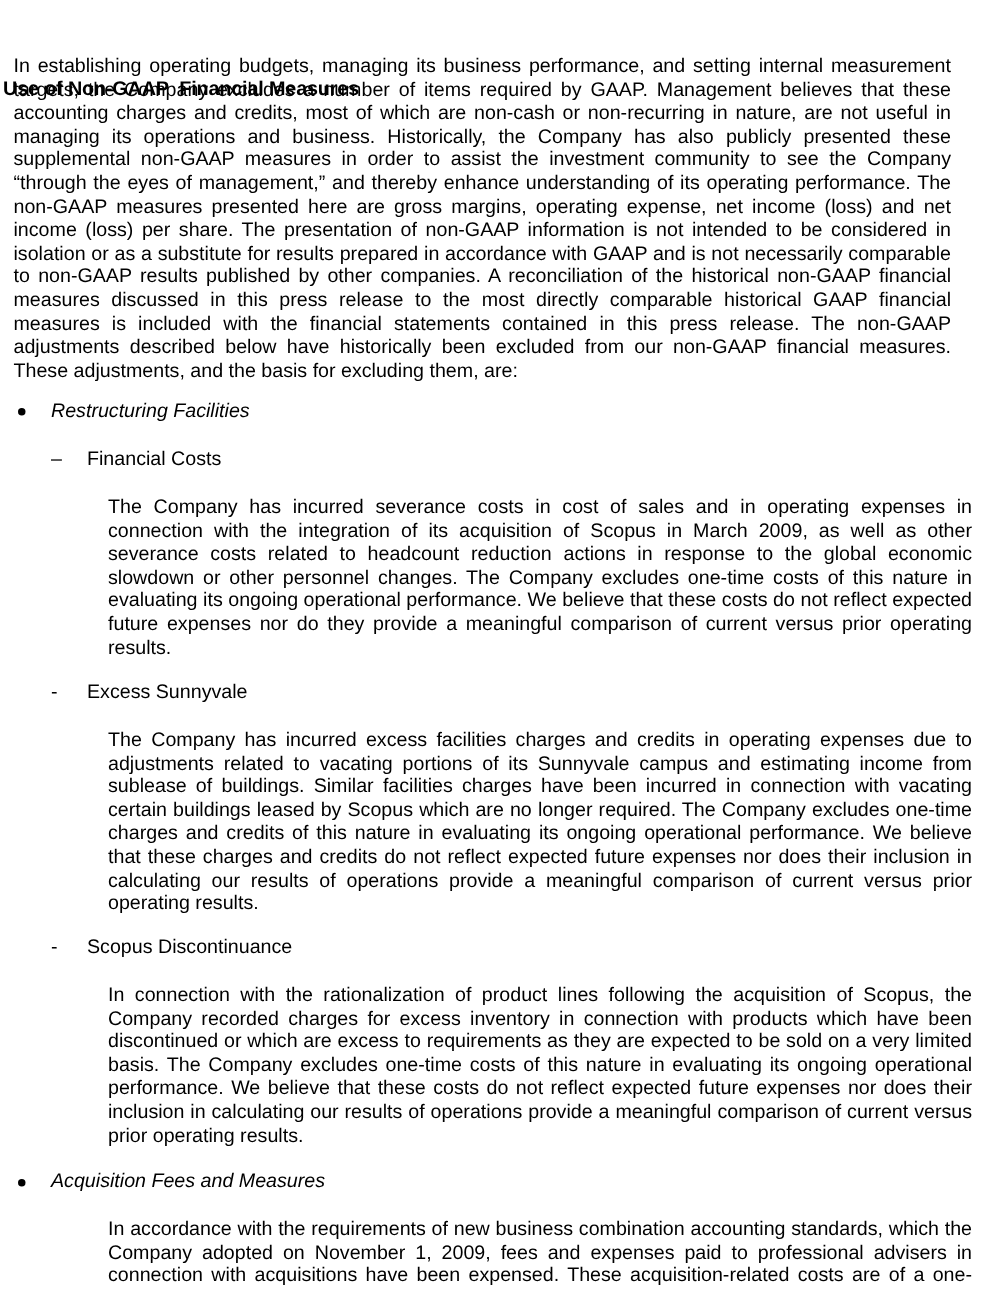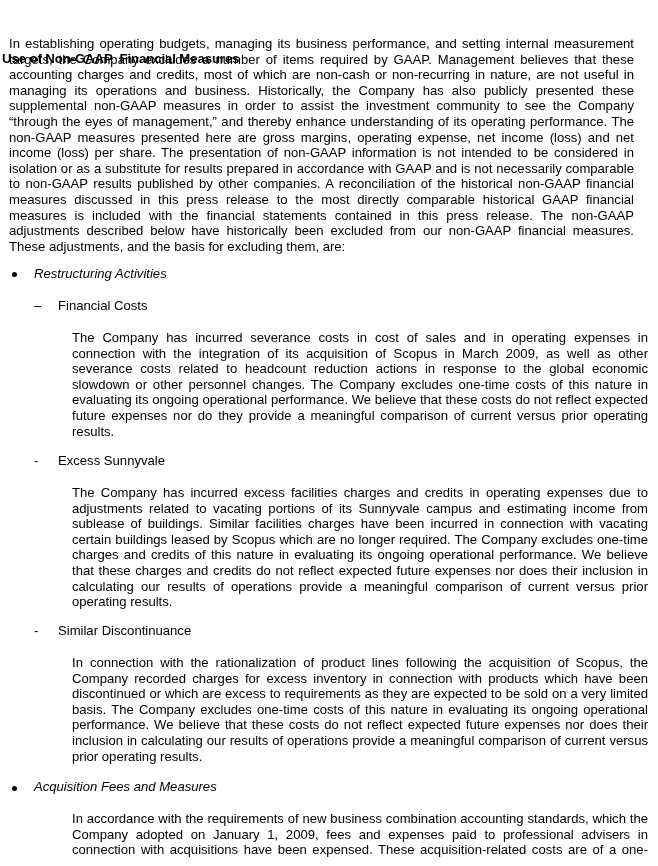--- a/index.html
+++ b/index.html
@@ -38,40 +38,40 @@
 <body>
 
 <div class="page">
 
   <div class="title">Use of Non-GAAP  Financial Measures</div>
 
   <p class="para intro" style="margin:0;">In establishing operating budgets, managing its business performance, and setting internal measurement targets, the Company excludes a number of items required by GAAP. Management believes that these accounting charges and credits, most of which are non-cash or non-recurring in nature, are not useful in managing its operations and business. Historically, the Company has also publicly presented these supplemental non-GAAP measures in order to assist the investment community to see the Company “through the eyes of management,” and thereby enhance understanding of its operating performance. The non-GAAP measures presented here are gross margins, operating expense, net income (loss) and net income (loss) per share. The presentation of non-GAAP information is not intended to be considered in isolation or as a substitute for results prepared in accordance with GAAP and is not necessarily comparable to non-GAAP results published by other companies. A reconciliation of the historical non-GAAP financial measures  discussed in this press release to the most directly comparable historical GAAP financial measures is included with the financial statements contained in this press release. The non-GAAP adjustments described below have historically been excluded from our non-GAAP financial measures. These adjustments, and the basis for excluding them, are:</p>
 
   <div>
     <span class="bullet-dot" style="left:12px; top:272px;"></span>
-    <span class="bullet-label" style="left:34px; top:266px;">Restructuring Activities</span>
+    <span class="bullet-label" style="left:34px; top:266px;">Restructuring Facilities</span>
   </div>
 
   <div>
     <span class="dash" style="left:34px; top:298px;">–</span>
     <span class="sub-label" style="left:58px; top:298px;">Financial Costs</span>
     <p class="para sub-para" style="margin:0; top:330px;">The Company has incurred severance costs in cost of sales and in operating expenses in connection with the integration of its acquisition of Scopus in March 2009, as well as other severance costs related to headcount reduction actions in response to the global economic slowdown or other personnel changes. The Company excludes one-time costs of this nature in evaluating its ongoing operational performance. We believe that these costs do not reflect expected future expenses nor do they provide a meaningful comparison of current versus prior operating results.</p>
   </div>
 
   <div>
     <span class="dash" style="left:34px; top:453px;">-</span>
     <span class="sub-label" style="left:58px; top:453px;">Excess Sunnyvale</span>
     <p class="para sub-para" style="margin:0; top:485px;">The Company has incurred excess facilities charges and credits in operating expenses due to adjustments related to vacating portions of its Sunnyvale campus and estimating income from sublease of buildings. Similar facilities charges have been incurred in connection with vacating certain buildings leased by Scopus which are no longer required. The Company excludes one-time charges and credits of this nature in evaluating its ongoing operational performance. We believe that these charges and credits do not reflect expected future expenses nor does their inclusion in calculating our results of operations provide a meaningful comparison of current versus prior operating results.</p>
   </div>
 
   <div>
     <span class="dash" style="left:34px; top:623px;">-</span>
-    <span class="sub-label" style="left:58px; top:623px;">Similar Discontinuance</span>
+    <span class="sub-label" style="left:58px; top:623px;">Scopus Discontinuance</span>
     <p class="para sub-para" style="margin:0; top:655px;">In connection with the rationalization of product lines following the acquisition of Scopus, the Company recorded charges for excess inventory in connection with products which have been discontinued or which are excess to requirements as they are expected to be sold on a very limited basis. The Company excludes one-time costs of this nature in evaluating its ongoing operational performance. We believe that these costs do not reflect expected future expenses nor does their inclusion in calculating our results of operations provide a meaningful comparison of current versus prior operating results.</p>
   </div>
 
   <div>
     <span class="bullet-dot" style="left:12px; top:786px;"></span>
     <span class="bullet-label" style="left:34px; top:779px;">Acquisition Fees and Measures</span>
-    <p class="para sub-para" style="margin:0; top:811px; text-align-last: justify;">In accordance with the requirements of new business combination accounting standards, which the Company adopted on January 1, 2009, fees and expenses paid to professional advisers in connection with acquisitions have been expensed. These acquisition-related costs are of a one-</p>
+    <p class="para sub-para" style="margin:0; top:811px; text-align-last: justify;">In accordance with the requirements of new business combination accounting standards, which the Company adopted on November 1, 2009, fees and expenses paid to professional advisers in connection with acquisitions have been expensed. These acquisition-related costs are of a one-</p>
   </div>
 
 </div>
 
 </body></html>

